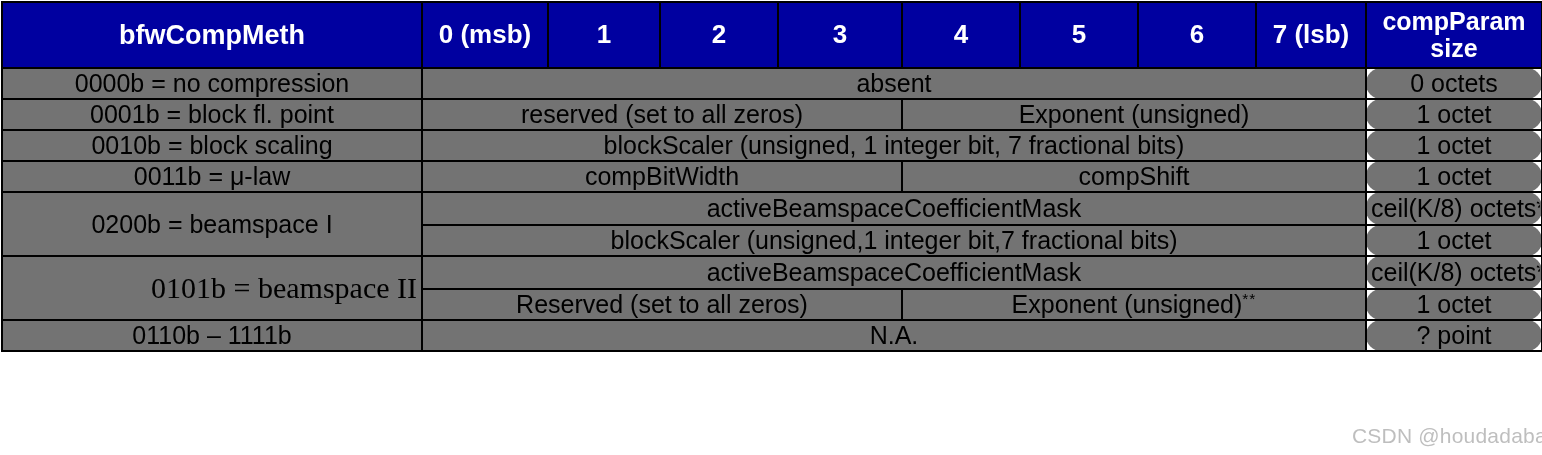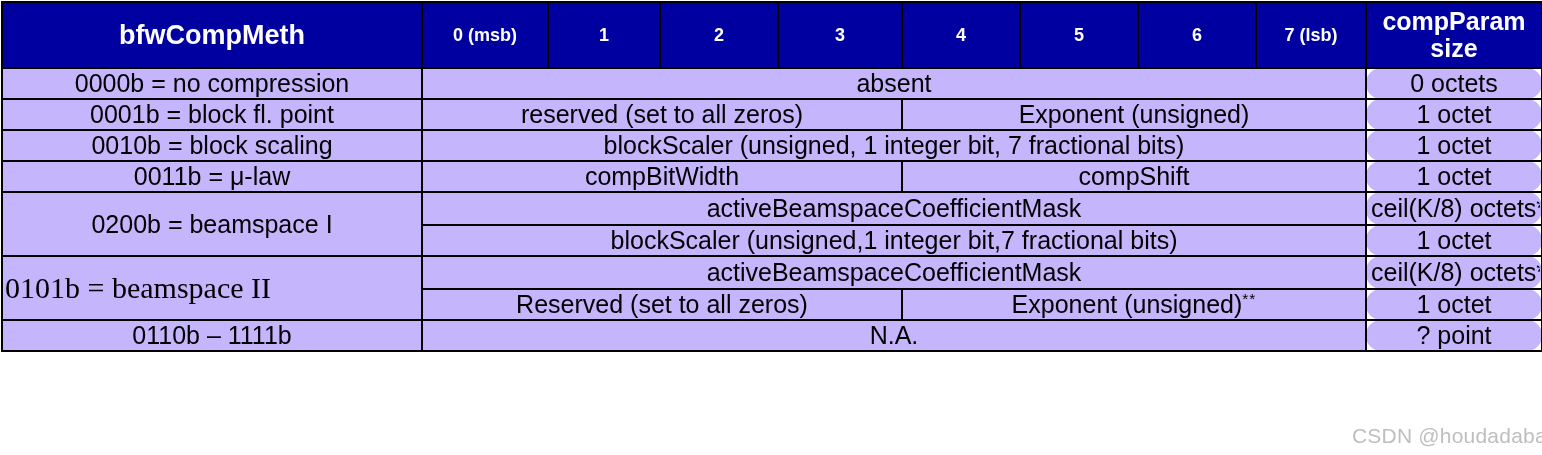--- a/index.html
+++ b/index.html
@@ -33,51 +33,51 @@
   }
 
   table.bfw td, table.bfw th {
     border: 2px solid #000000;
     padding: 0 4px;
     text-align: center;
     vertical-align: middle;
     font-size: 25px;
     line-height: 1.05;
     color: #000000;
-    background: #c4b5fd;
+    background: #737373;
     box-sizing: border-box;
     overflow: hidden;
     white-space: nowrap;
   }
 
   
   table.bfw thead th {
     background: #0000A0;
     color: #ffffff;
     font-weight: bold;
-    font-size: 18px;
+    font-size: 26px;
     border-color: #000000;
     height: 66px;
     white-space: normal;
   }
   table.bfw thead th.hdr-name { font-size: 27px; }
   table.bfw thead th.hdr-size { font-size: 25px; line-height: 1.1; }
 
   
   tr.r-plain td { height: 31px; }
   tr.r-tall td  { height: 33px; }
 
   
   td.label-cell {
     text-align: center;
     font-size: 26px;
   }
   td.label-cell.serif-left {
     font-family: "Liberation Serif", serif;
-    text-align: left;
+    text-align: right;
     padding-left: 2px;
     font-size: 30px;
   }
 
   td.size-cell {
     font-size: 25px;
     white-space: normal;
     line-height: 1.08;
     border-radius: 15px;
   }

